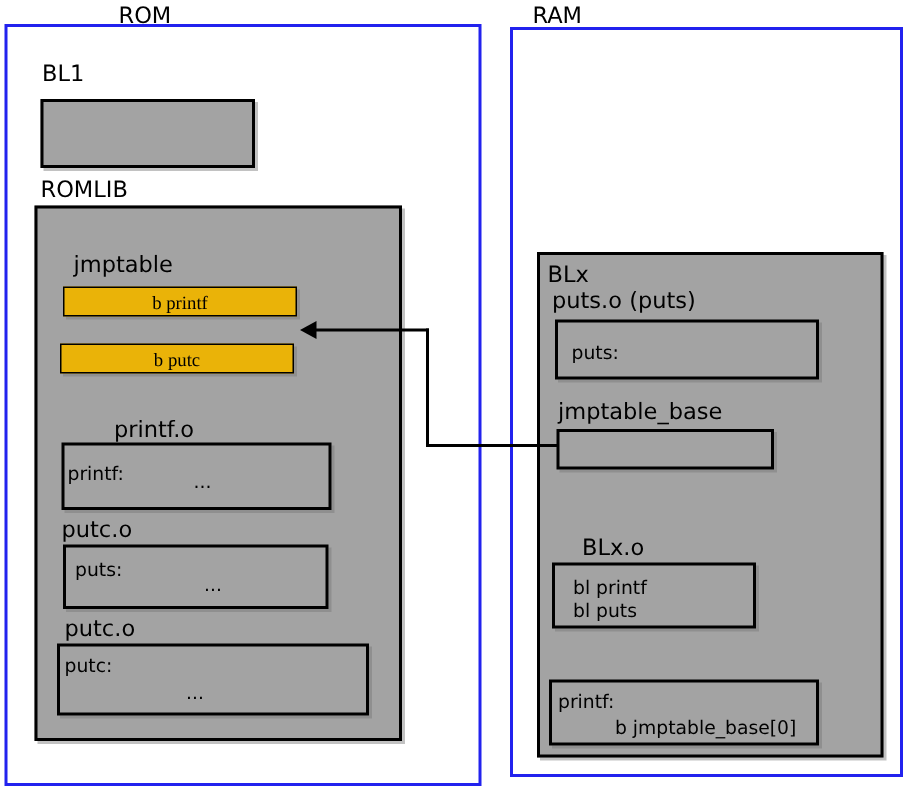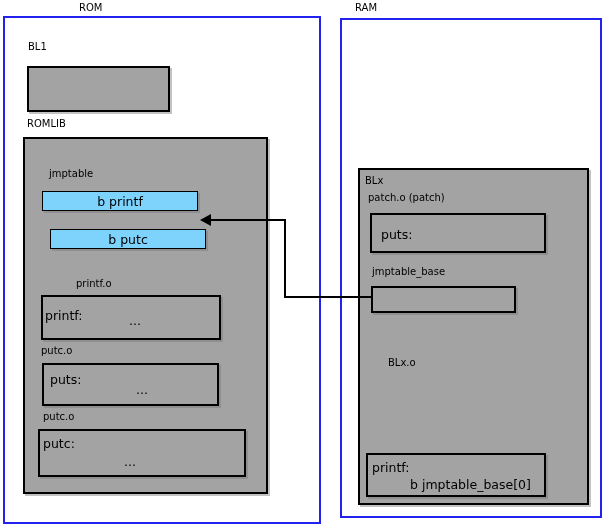--- a/index.html
+++ b/index.html
@@ -13,42 +13,43 @@
   }
   #canvas {
     position: relative;
     width: 613px;
     height: 530px;
     background: #ffffff;
     overflow: hidden;
   }
   .lbl {
     position: absolute;
-    font-size: 10px;
+    font-size: 15px;
     color: #000000;
     white-space: nowrap;
     line-height: 1;
   }
   .region {
     position: absolute;
     border: 2px solid #2222ee;
     background: transparent;
     box-sizing: border-box;
   }
   .box {
     position: absolute;
     border: 2px solid #000000;
     background: #a3a3a3;
     box-sizing: border-box;
   }
   .box-thin {
     position: absolute;
     border: 1.5px solid #000000;
-    background: #7dd3fc;
+    background: #eab308;
     box-sizing: border-box;
+    font-family: Liberation Serif, serif;
   }
   .shadow {
     box-shadow: 2px 2px 0 rgba(120,120,120,0.45);
   }
   .code {
     position: absolute;
     font-size: 12.5px;
     color: #000000;
     white-space: pre;
     line-height: 1.18;
@@ -85,21 +86,21 @@
   <div class="box shadow" style="left:27px; top:66px; width:143px; height:46px;"></div>
 
   <div class="lbl" style="left:27px; top:119px;">ROMLIB</div>
   <div class="box shadow" style="left:23px; top:137px; width:245px; height:357px;"></div>
 
   <div class="lbl" style="left:49px; top:169px;">jmptable</div>
 
   <div class="box-thin shadow" style="left:42px; top:191px; width:156px; height:20px;">
     <div class="row-txt" style="top:4px;">b printf</div>
   </div>
-  <div class="box-thin shadow" style="left:50px; top:229px; width:156px; height:20px;">
+  <div class="box-thin shadow" style="left:40px; top:229px; width:156px; height:20px;">
     <div class="row-txt" style="top:4px;">b putc</div>
   </div>
 
   <div class="lbl" style="left:41px; top:279px;margin-left:35px;">printf.o</div>
   <div class="box shadow" style="left:41px; top:295px; width:180px; height:45px;">
     <div class="code" style="left:2px; top:12px;">printf:</div>
     <div class="code" style="left:86px; top:17px;">...</div>
   </div>
 
   <div class="lbl" style="left:41px; top:346px;">putc.o</div>
@@ -113,29 +114,33 @@
     <div class="code" style="left:3px; top:6px;">putc:</div>
     <div class="code" style="left:84px; top:24px;">...</div>
   </div>
 
   <div class="lbl" style="left:355px; top:3px;">RAM</div>
   <div class="region" style="left:340px; top:18px; width:262px; height:500px;"></div>
 
   <div class="box shadow" style="left:358px; top:168px; width:231px; height:337px;"></div>
   <div class="lbl" style="left:365px; top:176px;">BLx</div>
 
-  <div class="lbl" style="left:368px; top:193px;">patch.o (patch)</div>
+  <div class="lbl" style="left:368px; top:193px;">puts.o (puts)</div>
   <div class="box shadow" style="left:370px; top:213px; width:176px; height:40px;">
     <div class="code" style="left:9px; top:13px;">puts:</div>
   </div>
 
   <div class="lbl" style="left:372px; top:267px;">jmptable_base</div>
   <div class="box shadow" style="left:371px; top:286px; width:145px; height:27px;"></div>
 
   <div class="lbl" style="left:368px; top:358px;margin-left:20px;">BLx.o</div>
+  <div class="box shadow" style="left:368px; top:375px; width:136px; height:44px;">
+    <div class="code" style="left:12px; top:8px;">bl printf</div>
+    <div class="code" style="left:12px; top:23px;">bl puts</div>
+  </div>
 
   <div class="box shadow" style="left:366px; top:453px; width:180px; height:44px;">
     <div class="code" style="left:4px; top:6px;">printf:</div>
     <div class="code" style="left:42px; top:23px;text-align:right;">b jmptable_base[0]</div>
   </div>
 
   <div class="seg" style="left:205px; top:219px; width:81px; height:2px;"></div>
   <div class="seg" style="left:284px; top:219px; width:2px; height:79px;"></div>
   <div class="seg" style="left:284px; top:296px; width:88px; height:2px;"></div>
   <div class="arrowhead" style="left:200px; top:214px;"></div>

